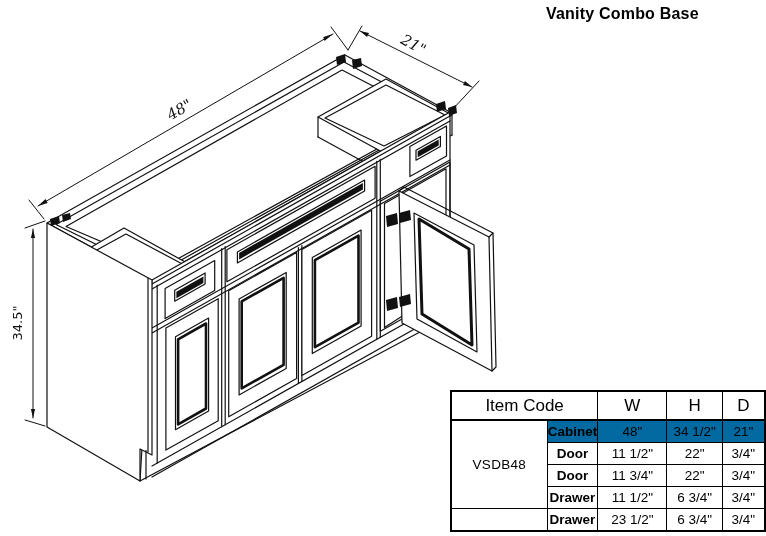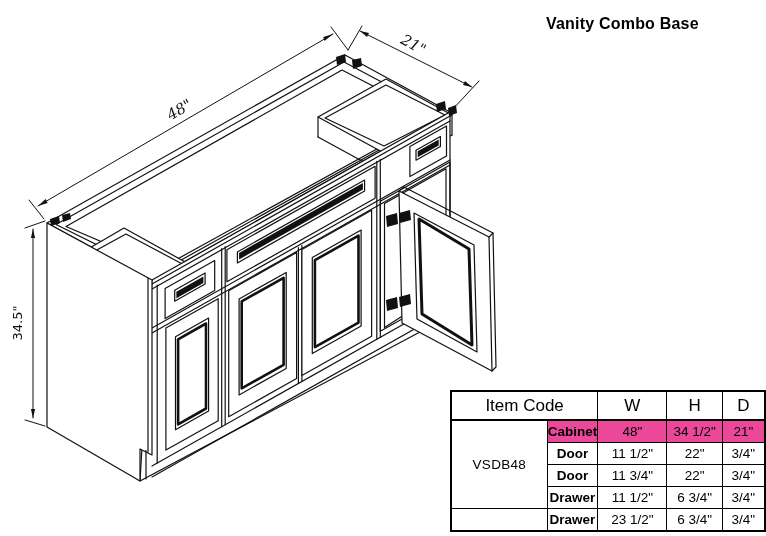--- a/index.html
+++ b/index.html
@@ -1,30 +1,30 @@
 <!DOCTYPE html>
 <html><head>
 <meta charset="utf-8">
 <style>
   html,body{margin:0;padding:0;width:766px;height:536px;background:#fff;overflow:hidden;
             font-family:"Liberation Sans",sans-serif;color:#000;position:relative;}
-  .page-title{position:absolute;left:546px;top:15px;font-size:16px;font-weight:bold;
+  .page-title{position:absolute;left:546px;top:5px;font-size:16px;font-weight:bold;
               letter-spacing:.2px;white-space:nowrap;}
   svg.drawing{position:absolute;left:0;top:0;}
   .dim-label{font-family:"DejaVu Serif",serif;font-style:italic;font-size:15px;fill:#111;}
   .dim-label-h{font-family:"DejaVu Sans",sans-serif;font-size:13px;fill:#111;}
   table.spec{position:absolute;left:450px;top:390px;border-collapse:collapse;background:#fff;
              border:2.5px solid #000;table-layout:fixed;}
   table.spec td,table.spec th{border:1.4px solid #000;padding:0;text-align:center;
              vertical-align:middle;overflow:hidden;white-space:nowrap;}
   table.spec th{font-size:17px;font-weight:normal;height:27px;border-bottom:2.5px solid #000;}
   table.spec td{font-size:13.5px;height:21px;}
   td.part-label{font-size:9.5px;font-weight:bold;}
   td.item-code{font-size:15px;font-weight:normal;letter-spacing:.3px;}
-  .shade{background:#ec4899;}
+  .shade{background:#0369a1;}
 </style>
 </head>
 <body>
 
 <div class="page-title">Vanity Combo Base</div>
 
 <svg class="drawing" width="766" height="536" viewBox="0 0 766 536">
   <g stroke="#111" stroke-width="1.2" fill="none" stroke-linejoin="round" stroke-linecap="round">
 
     <g>

